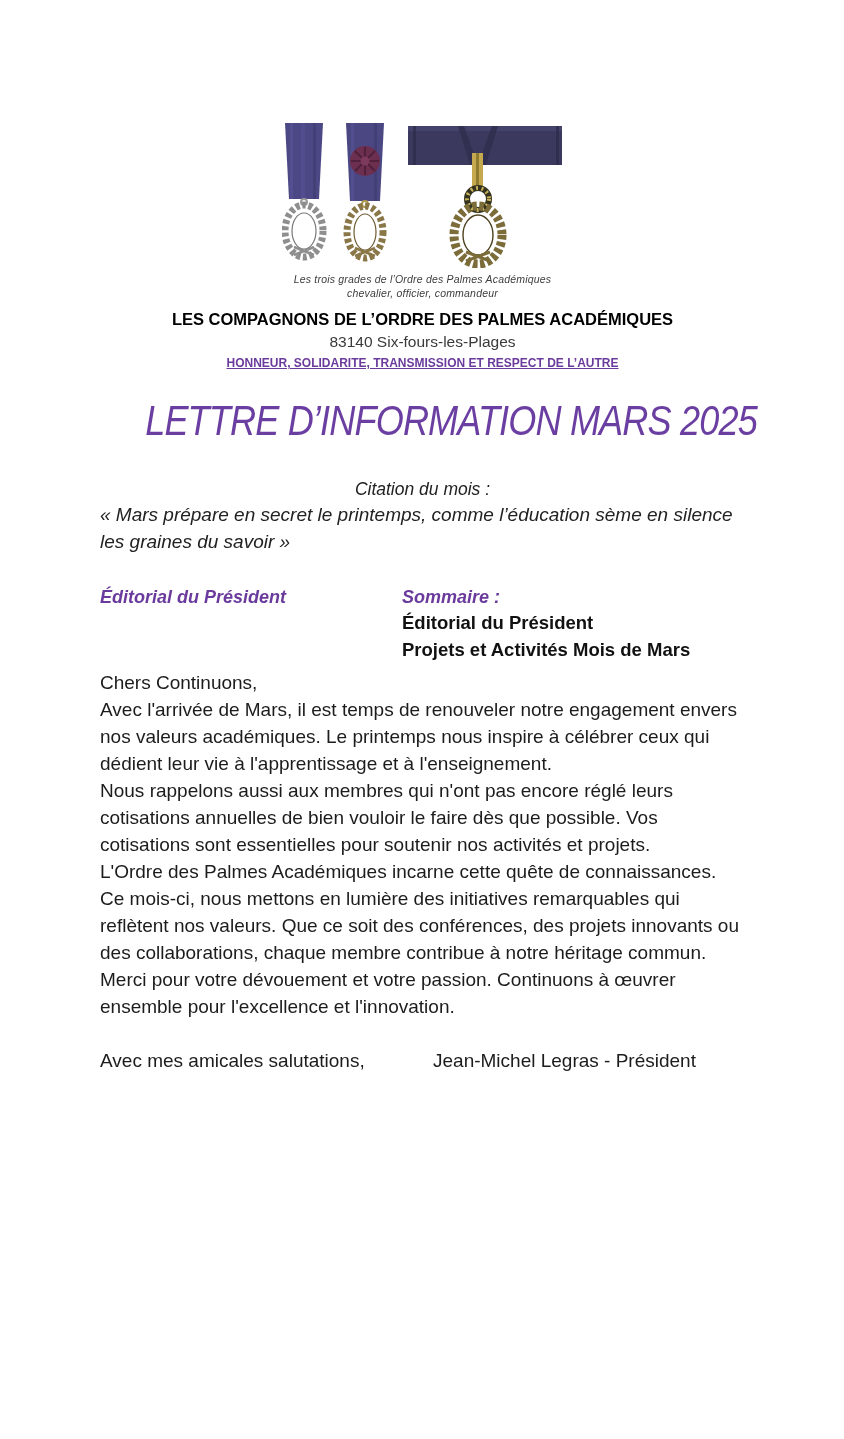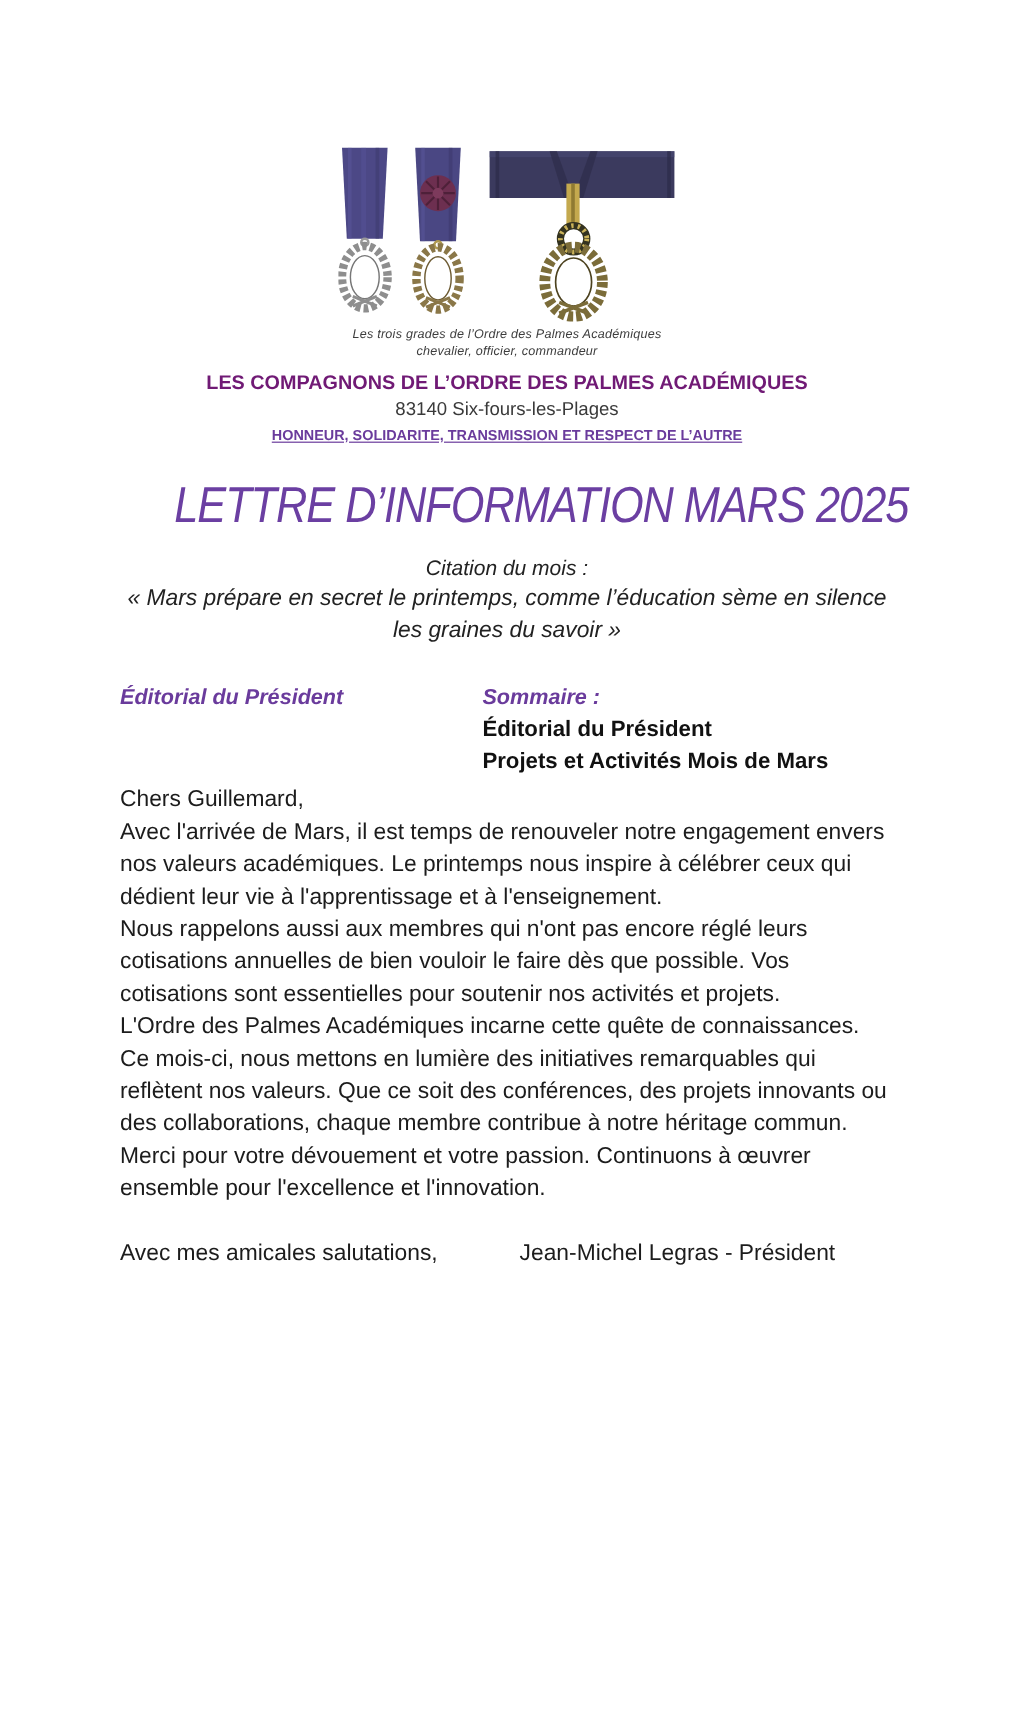--- a/index.html
+++ b/index.html
@@ -10,32 +10,32 @@
     background:#ffffff;
     font-family:"Liberation Sans", sans-serif;
     color:#1c1c1c;
     box-sizing:border-box;
     padding:123px 99px 0 100px;
     overflow:hidden;
   }
   .header { text-align:center; }
   .medals { display:block; margin:0 auto; }
   .caption { font-style:italic; font-size:10.5px; line-height:14px; color:#3d3d3d; margin-top:4px; letter-spacing:.2px; }
-  .org { color:#701a75; font-weight:bold; font-size:16.5px; line-height:23px; margin-top:8px; }
+  .org { color:#000000; font-weight:bold; font-size:16.5px; line-height:23px; margin-top:8px; }
   .addr { font-size:15.5px; line-height:21px; color:#3a3a3a; }
   .motto { color:#6a3b9c; font-weight:bold; font-size:12px; line-height:23px;text-decoration:underline; }
   .title {
     text-align:center; color:#6b3fa2;
     font-size:42px; font-style:italic; font-weight:400;
     line-height:48px; margin-top:22px;
     letter-spacing:-1px; white-space:nowrap;
     transform:scaleX(.86); transform-origin:50% 50%;
   }
-  .cit-head { text-align:center; font-style:italic; font-size:17.5px; line-height:24px; margin-top:16px; color:#222; }
-  .cit-text { font-style:italic; font-size:19px; line-height:27px; color:#222;text-align:center; }
+  .cit-head { text-align:center; font-style:italic; font-size:17.5px; line-height:24px; margin-top:32px; color:#222; }
+  .cit-text { font-style:italic; font-size:19px; line-height:27px; color:#222; }
   .cols { display:flex; margin-top:30px; }
   .col-left { width:302px; flex:none; }
   .col-right { flex:1; }
   .sec-head { color:#6a3b9c; font-weight:bold; font-style:italic; font-size:18px; line-height:24px; }
   .som-item { font-weight:bold; font-size:18.5px; line-height:27px; color:#111111; }
   .body-text { font-size:19px; line-height:27px; }
   .salutation { margin-top:6px; }
   .para { }
   .closing { position:relative; margin-top:27px; height:27px; }
   .closing-right { position:absolute; left:333px; top:0; }
@@ -114,21 +114,21 @@
     <div class="col-left">
       <div class="sec-head">Éditorial du Président</div>
     </div>
     <div class="col-right">
       <div class="sec-head">Sommaire :</div>
       <div class="som-item">Éditorial du Président</div>
       <div class="som-item">Projets et Activités Mois de Mars</div>
     </div>
   </div>
 
-  <div class="body-text salutation">Chers Guillemard,</div>
+  <div class="body-text salutation">Chers Continuons,</div>
 
   <div class="body-text para">Avec l'arrivée de Mars, il est temps de renouveler notre engagement envers nos valeurs académiques. Le printemps nous inspire à célébrer ceux qui dédient leur vie à l'apprentissage et à l'enseignement.</div>
   <div class="body-text para">Nous rappelons aussi aux membres qui n'ont pas encore réglé leurs cotisations annuelles de bien vouloir le faire dès que possible. Vos cotisations sont essentielles pour soutenir nos activités et projets.</div>
   <div class="body-text para">L'Ordre des Palmes Académiques incarne cette quête de connaissances. Ce mois-ci, nous mettons en lumière des initiatives remarquables qui reflètent nos valeurs. Que ce soit des conférences, des projets innovants ou des collaborations, chaque membre contribue à notre héritage commun.</div>
   <div class="body-text para">Merci pour votre dévouement et votre passion. Continuons à œuvrer ensemble pour l'excellence et l'innovation.</div>
 
   <div class="body-text closing">
     <span>Avec mes amicales salutations,</span>
     <span class="closing-right">Jean-Michel Legras - Président</span>
   </div>

